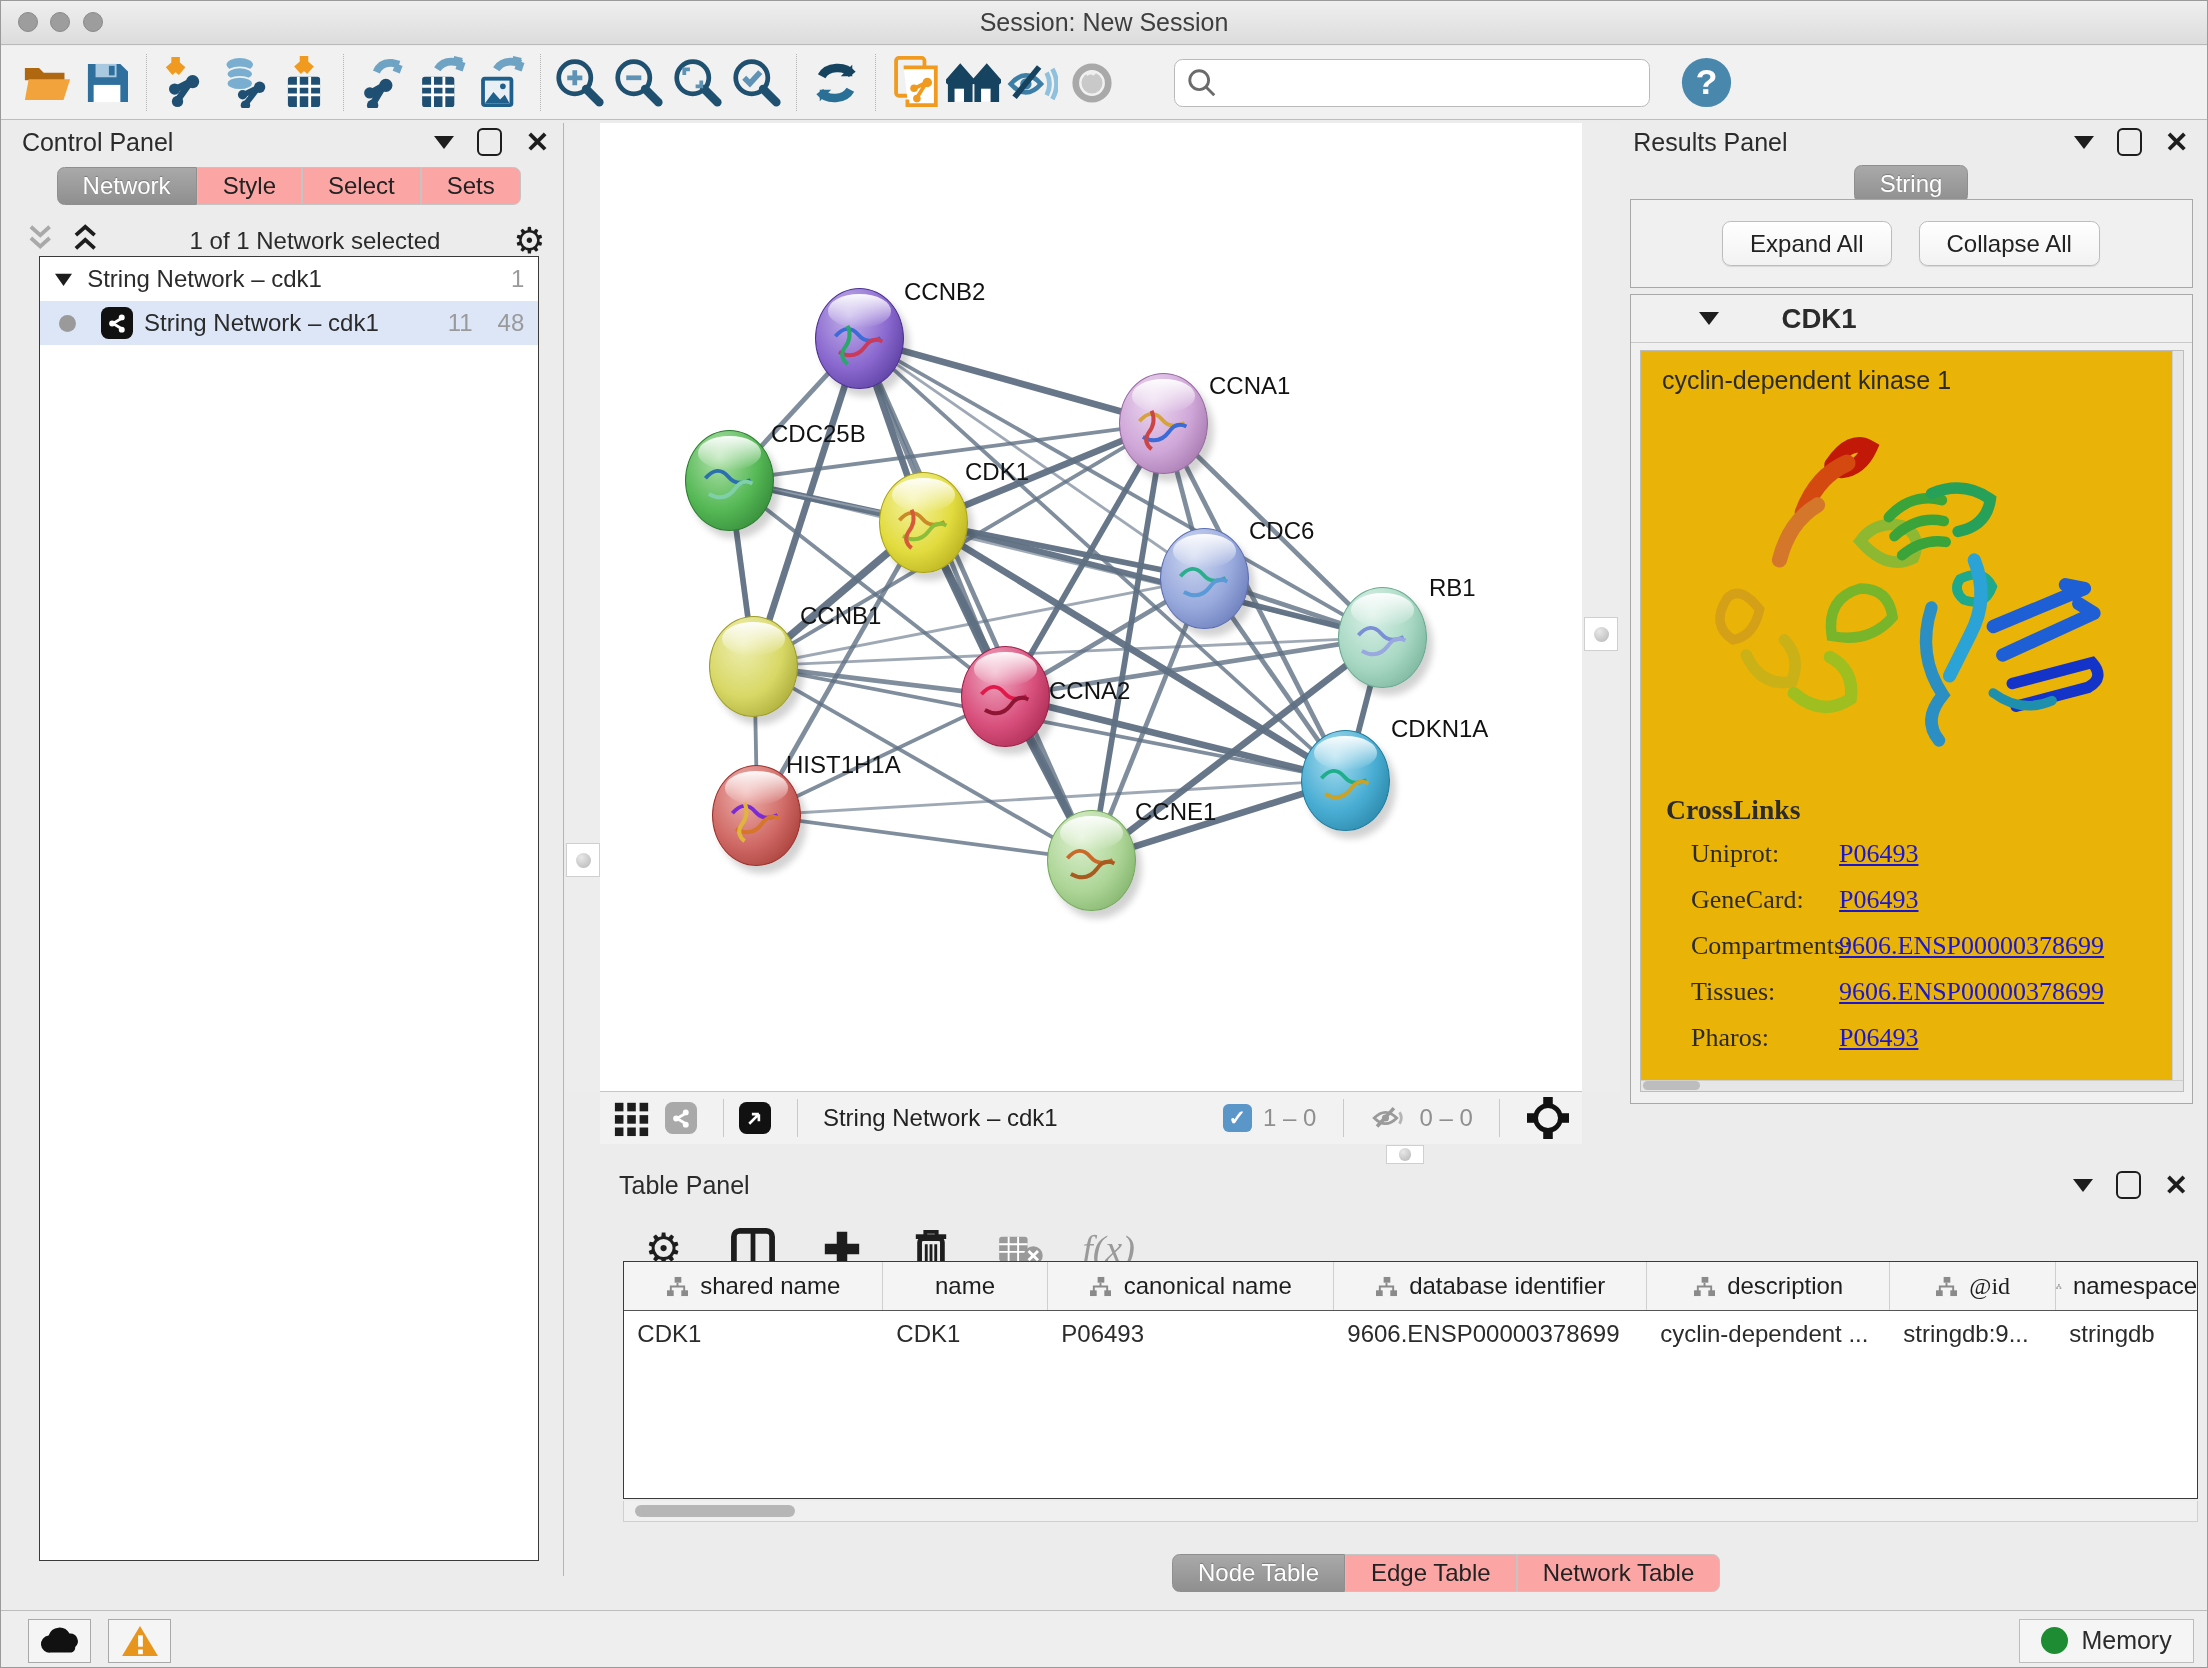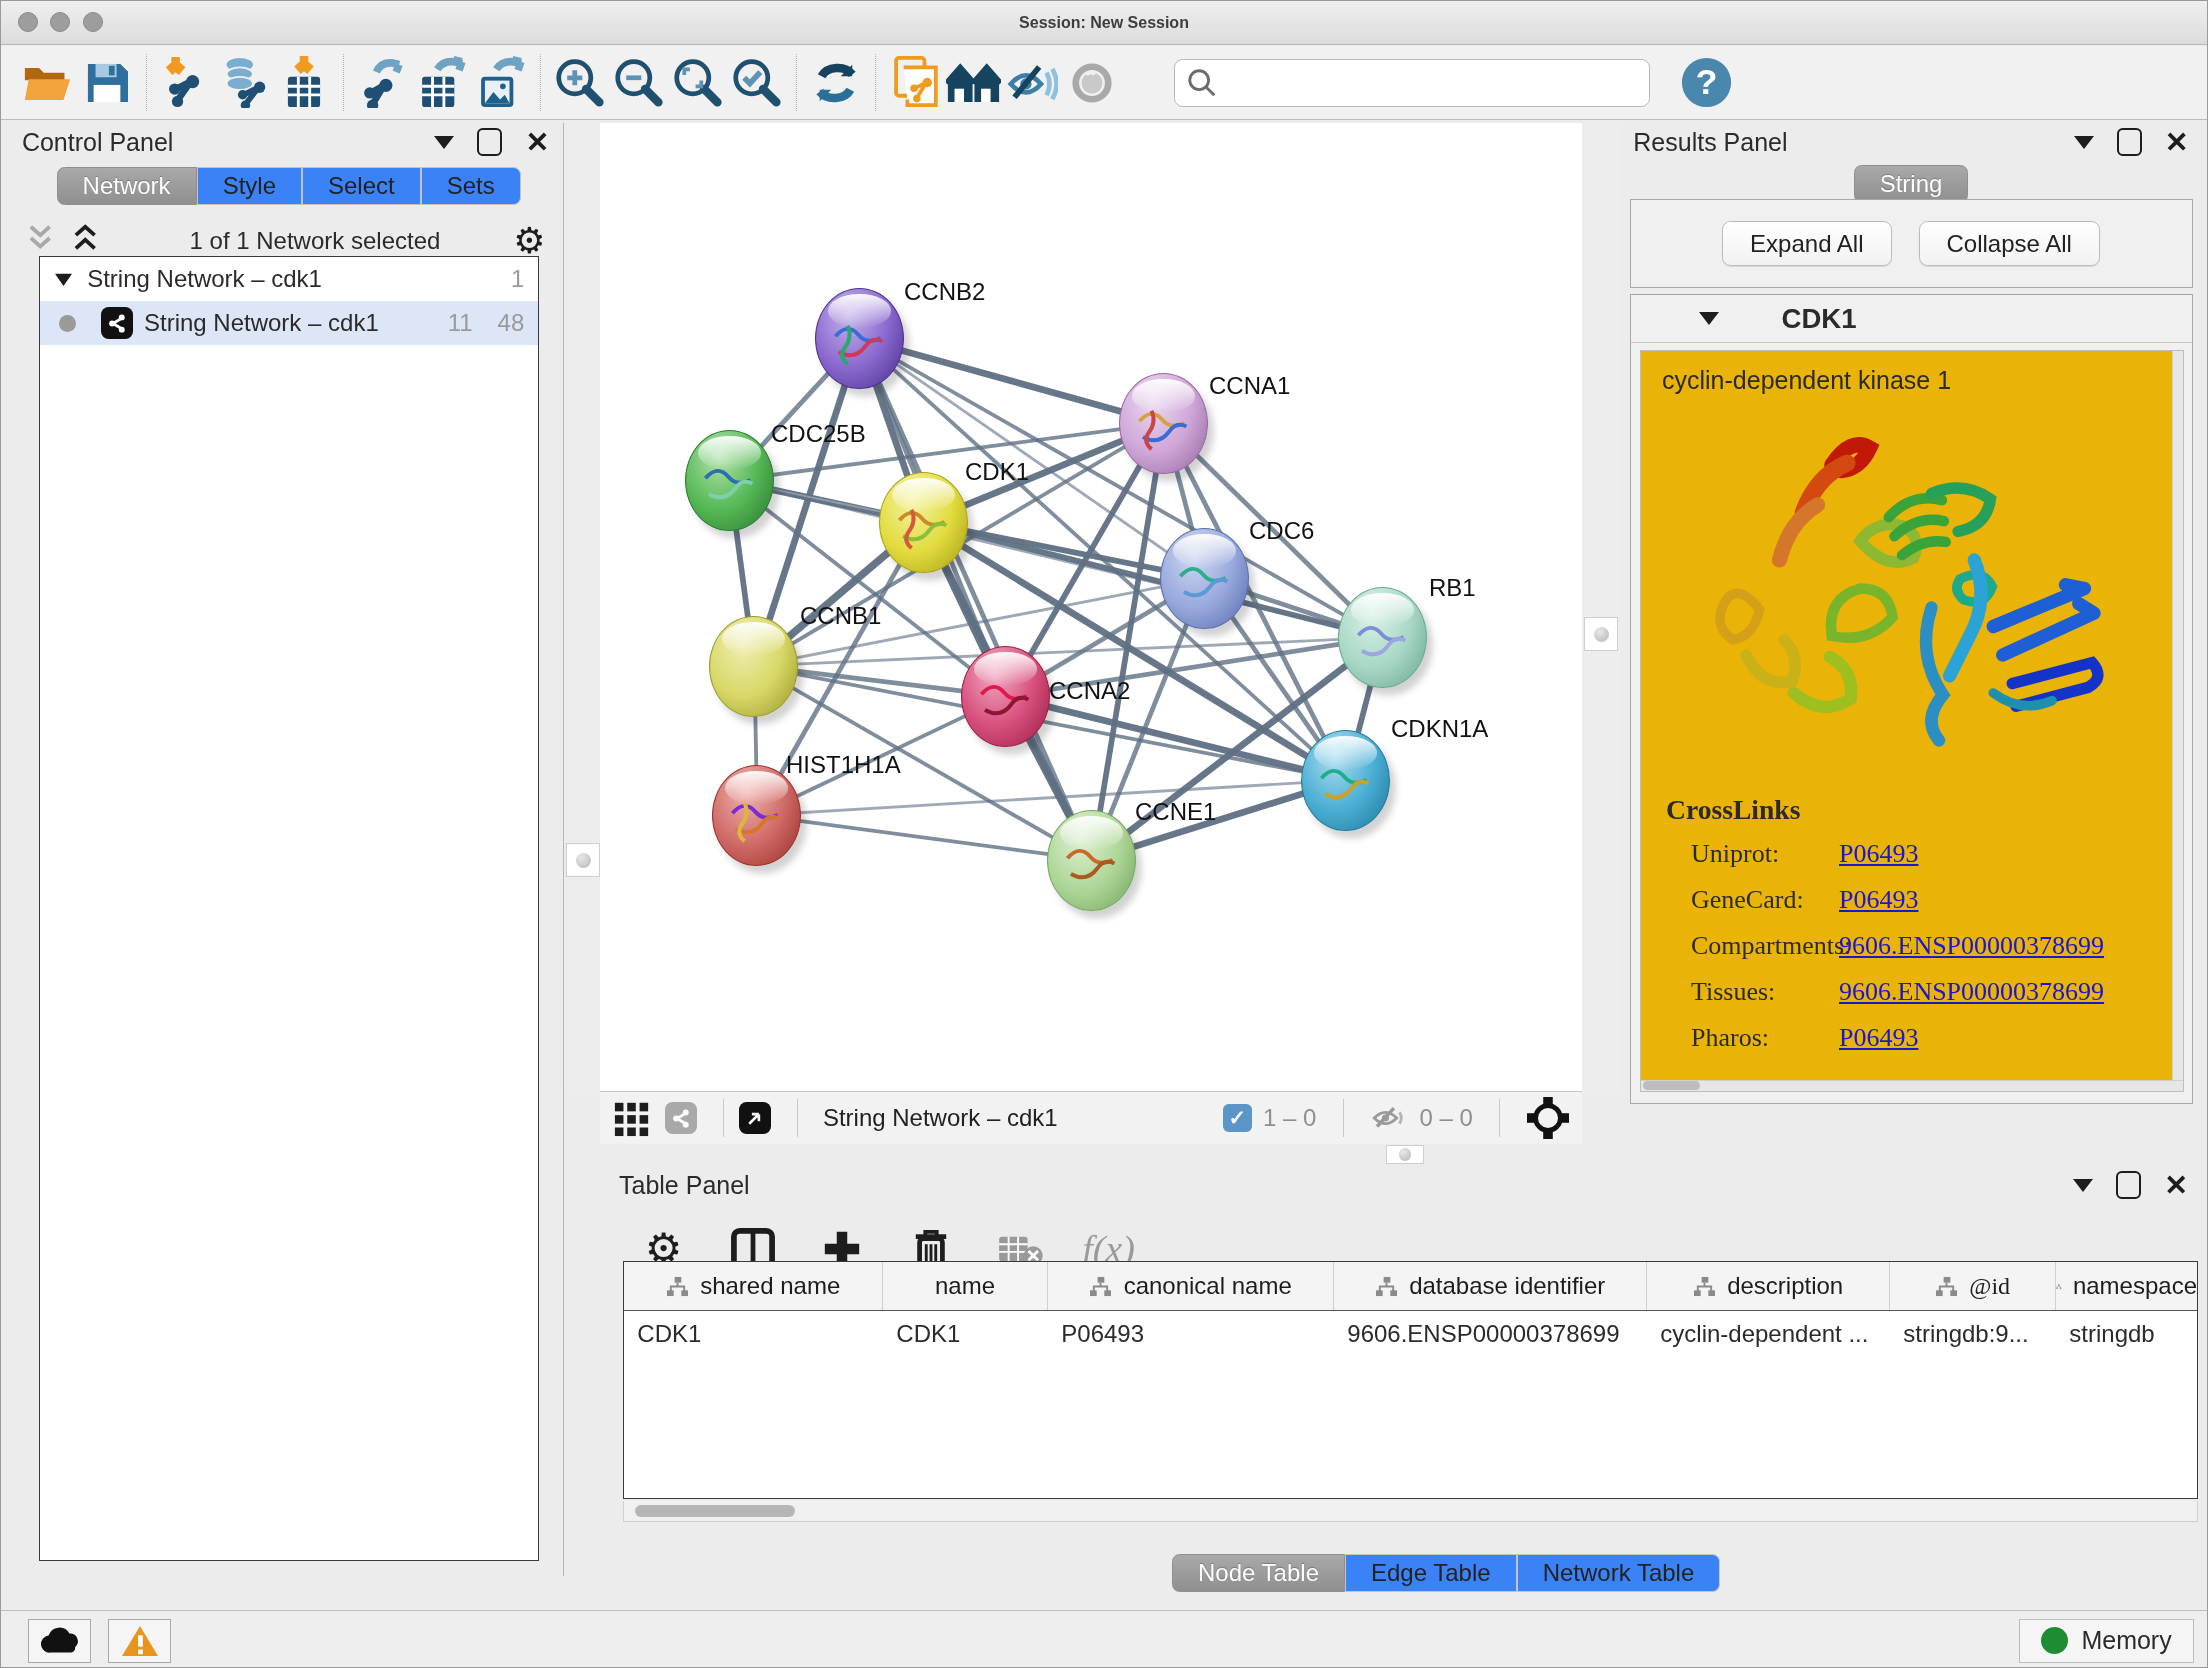--- a/index.html
+++ b/index.html
@@ -9,21 +9,21 @@
     background:#ececec; color:#2b2b2b; font-size:23px;
     position:relative; overflow:hidden;
     border:1px solid #9a9a9a;
   }
   
   .titlebar { position:absolute; left:0; top:0; width:100%; height:44px;
     background:linear-gradient(#efefef,#dcdcdc); border-bottom:1px solid #b9b9b9;
     display:flex; align-items:center; justify-content:center; }
   .traffic { position:absolute; left:17px; top:11.4px; display:flex; gap:12.4px; }
   .tl { width:20px; height:20px; border-radius:50%; background:#9d9d9d; border:1px solid #8a8a8a; }
-  .wintitle { font-size:16px; color:#3e3e3e; font-weight:700; }
+  .wintitle { font-size:25px; color:#3e3e3e; font-weight:400; }
   
   .toolbar { position:absolute; left:0; top:45px; width:100%; height:74px;
     background:#f1f1f1; border-bottom:1px solid #bdbdbd;
     display:flex; align-items:center; padding:0 17px; }
   .tbtn { width:59px; height:59px; display:flex; align-items:center; justify-content:center; cursor:pointer; }
   .tsep { width:1px; height:57px; border-left:1.9px dotted #b4b4b4; margin:0 9.5px; }
   .searchbox { width:476px; height:48px; background:#fff; border:1.9px solid #b9b9b9;
     border-radius:8.6px; display:flex; align-items:center; padding:0 11.4px; margin-left:53px; }
   .searchbox input { border:none; outline:none; font-size:23px; flex:1;
     font-family:"Liberation Sans",sans-serif; background:transparent; }
@@ -31,21 +31,21 @@
   .phead { display:flex; align-items:center; height:38px; padding:0 13.3px; }
   .phead .ptitle { font-size:25px; color:#2b2b2b; }
   .pctrl { margin-left:auto; display:flex; align-items:center; gap:23px; }
   .tri { width:0; height:0; border-left:10.5px solid transparent; border-right:10.5px solid transparent;
     border-top:13.3px solid #1d1d1d; }
   .sqbtn { width:25px; height:28.5px; border:2.9px solid #1d1d1d; border-radius:5.7px; }
   .xbtn { font-size:28.5px; font-weight:bold; color:#1d1d1d; line-height:1; }
   
   .segtabs { display:flex; }
   .seg { padding:4.8px 25px; height:38px; display:flex; align-items:center; justify-content:center;
-    background:#3b82f6; border:1px solid #c4c4c4; font-size:24px; color:#222; cursor:pointer; }
+    background:#fca5a5; border:1px solid #c4c4c4; font-size:24px; color:#222; cursor:pointer; }
   .seg:first-child { border-radius:7.6px 0 0 7.6px; }
   .seg:last-child { border-radius:0 7.6px 7.6px 0; }
   .seg.active { background:linear-gradient(#a9a9a9,#8f8f8f); color:#fff; border-color:#8f8f8f;
     text-shadow:0 -1px 1px rgba(0,0,0,.25); }
   .seg.single { border-radius:7.6px; }
   
   .control-panel { position:absolute; left:7.6px; top:122px; width:555px; height:1453px;
     background:#ececec; border-right:1.9px solid #b5b5b5; }
   .cp-tabs { display:flex; justify-content:flex-start; padding-left:48px; margin-top:5.7px; }
   .netselector { display:flex; align-items:center; height:49px; padding:0 17px; margin-top:11.4px; }

